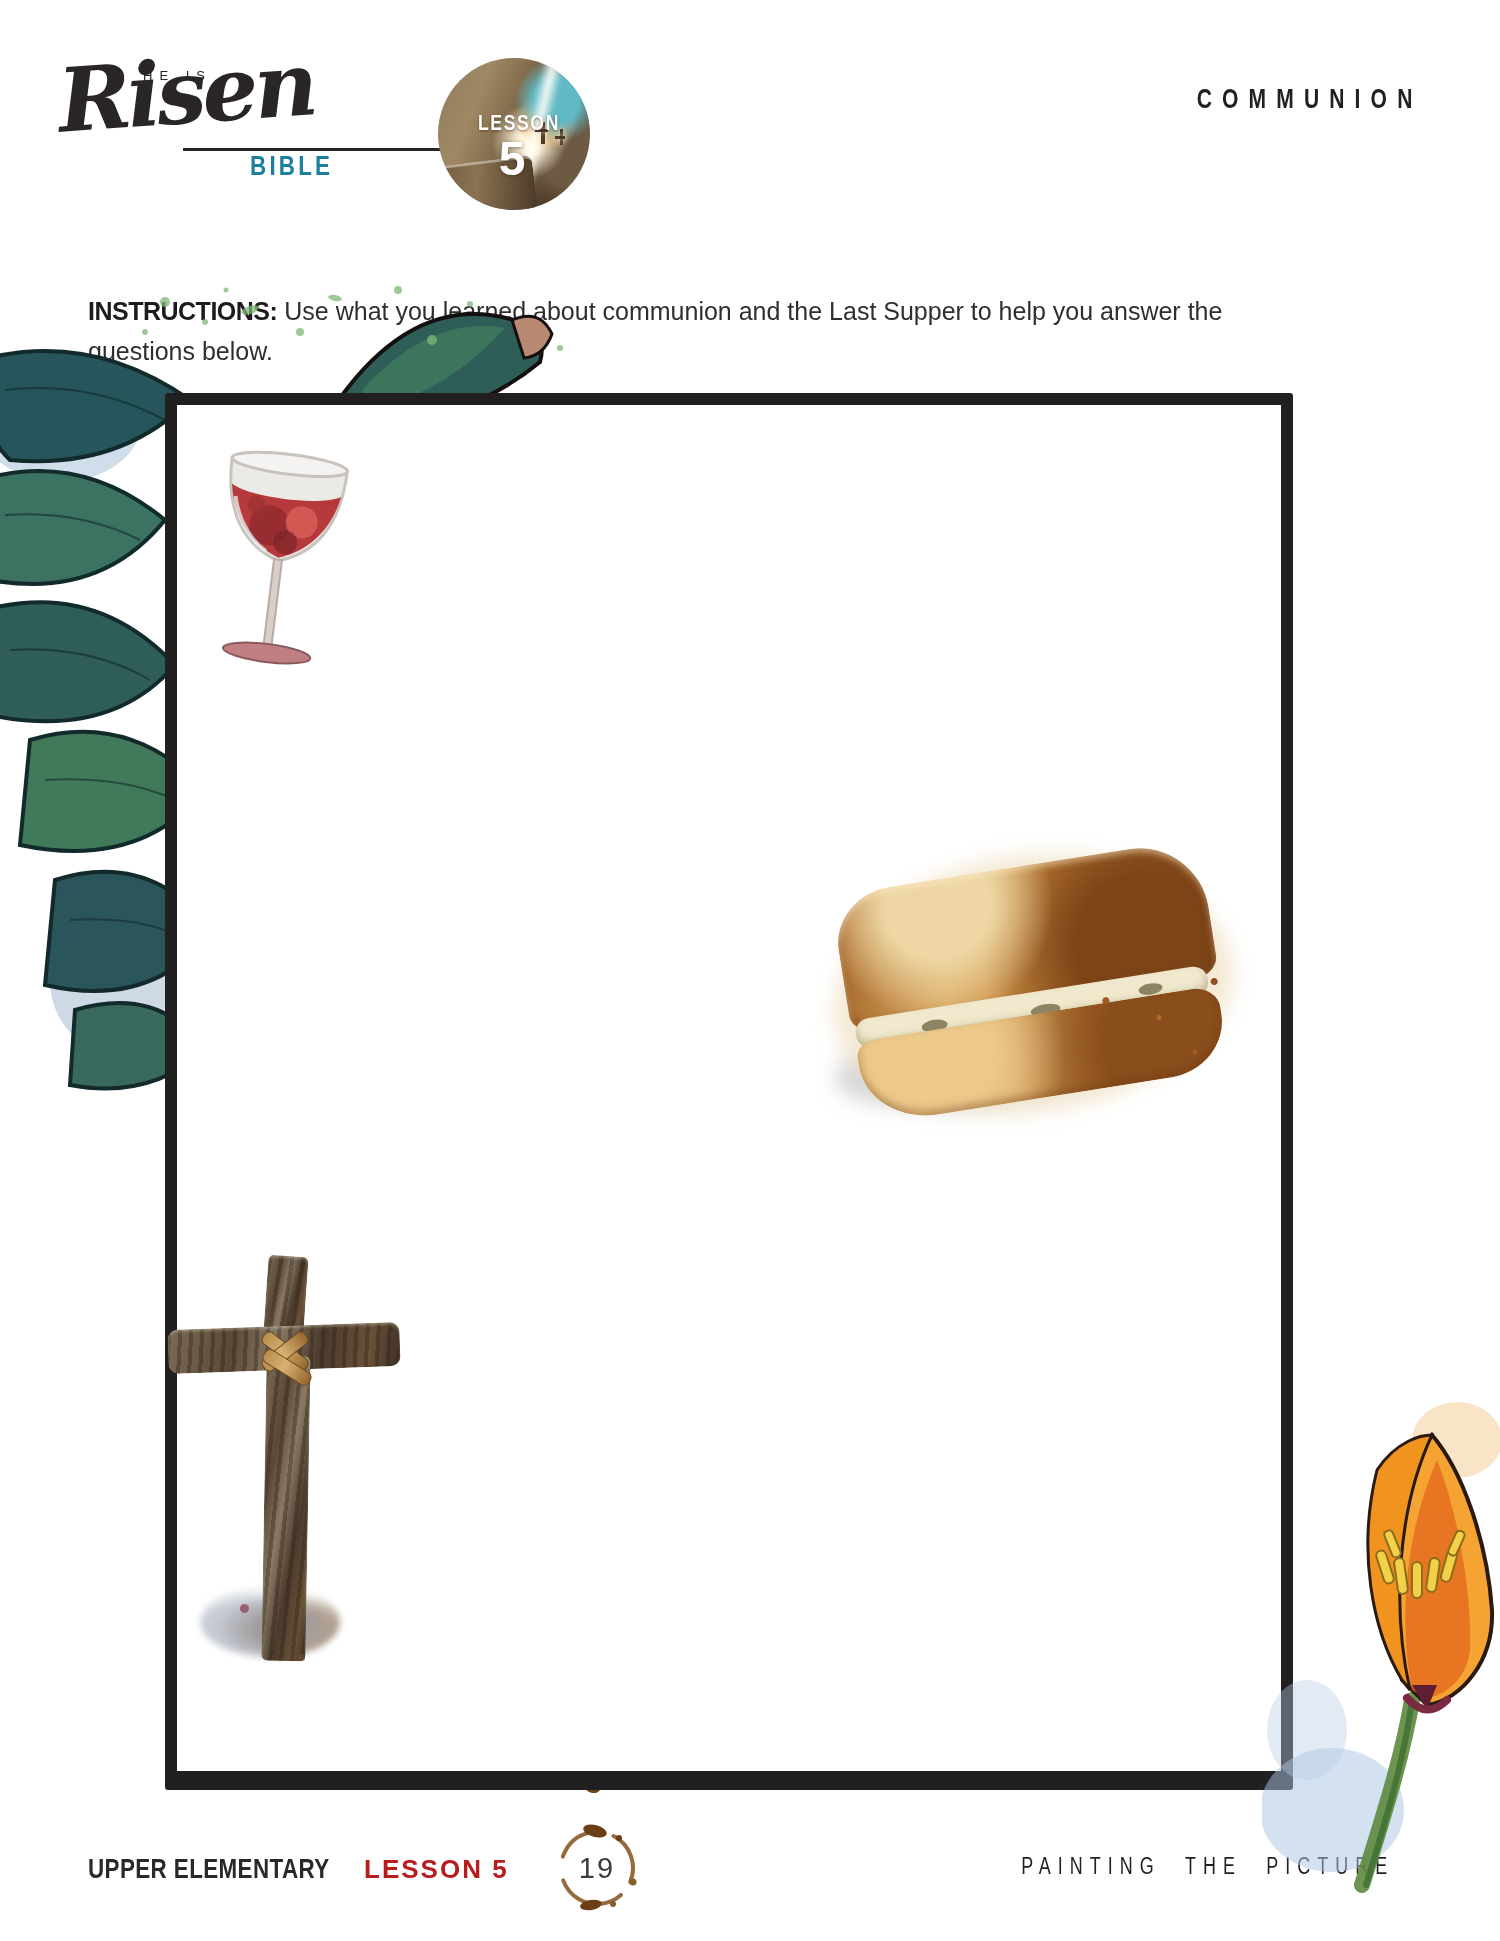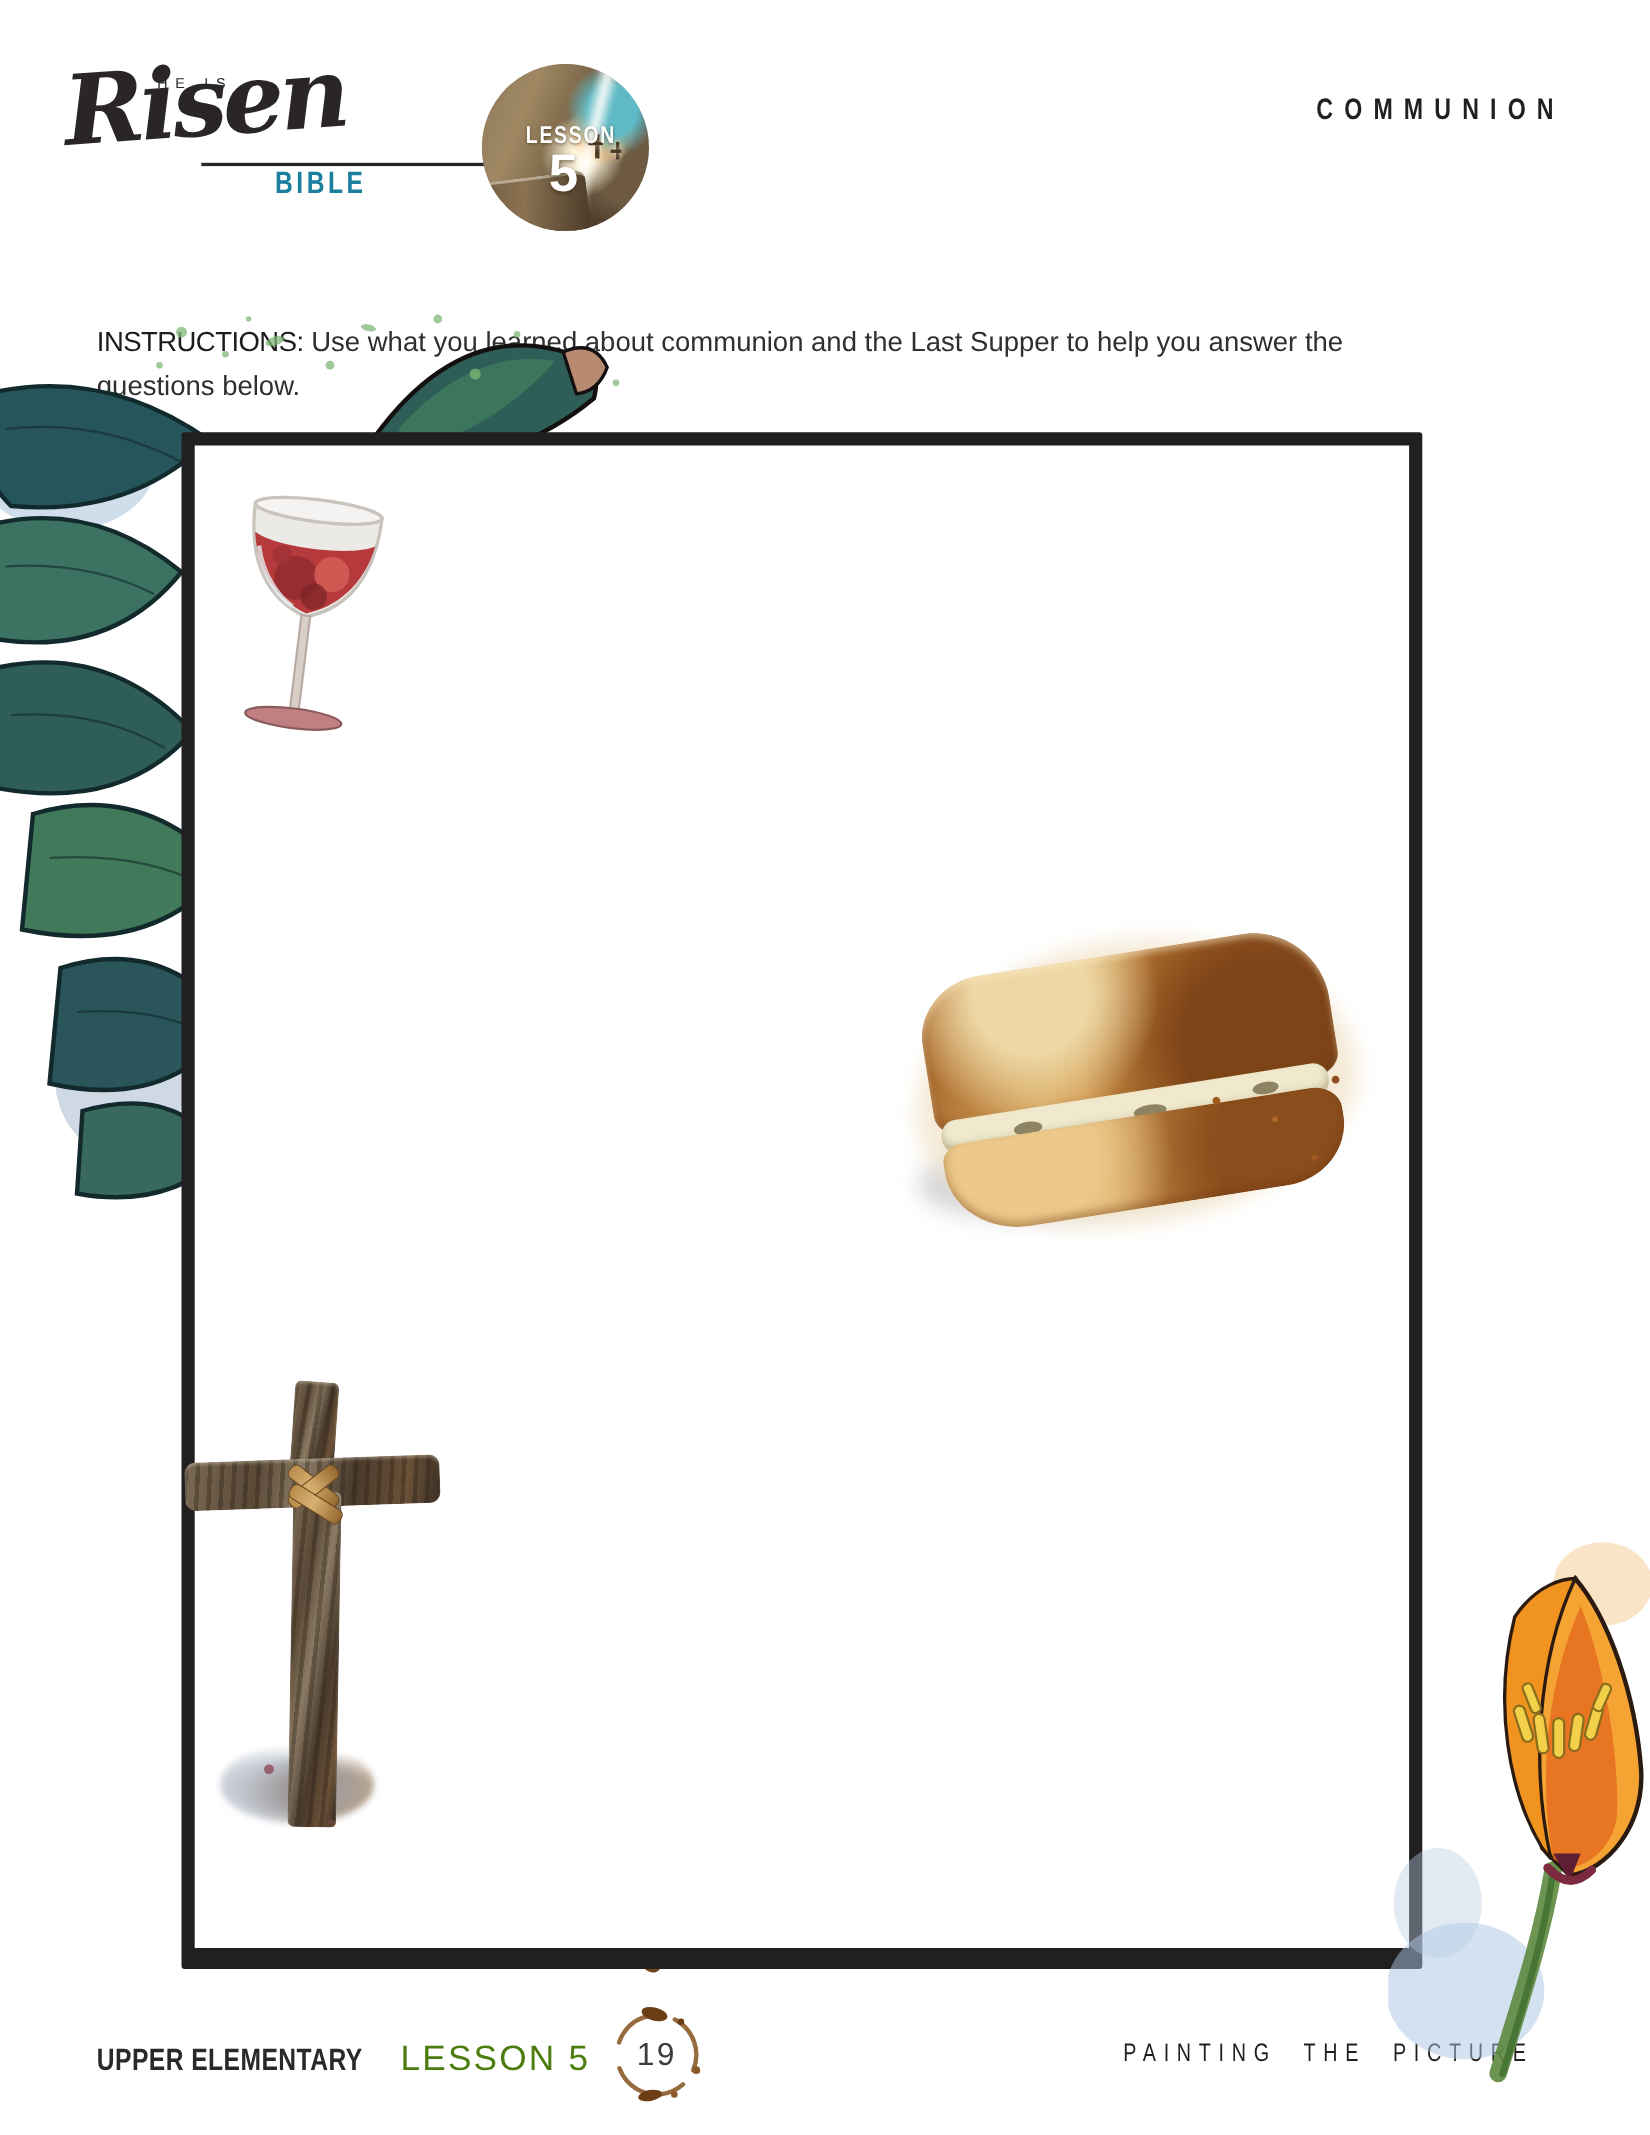--- a/index.html
+++ b/index.html
@@ -33,33 +33,33 @@
   .badge-label{left:26%;top:34%;color:#fff;font-size:22px;font-weight:bold;letter-spacing:2px;
      transform:scaleX(.8);transform-origin:left center;text-shadow:0 1px 3px rgba(60,40,20,.6);z-index:3;}
   .badge-num{left:40%;top:48%;color:#fff;font-size:48px;font-weight:bold;
      text-shadow:0 1px 4px rgba(60,40,20,.6);z-index:3;}
 
   .topic{right:78px;top:84px;font-size:27px;font-weight:600;letter-spacing:13px;color:#231f20;
      transform:scaleX(.78);transform-origin:right center;white-space:nowrap;}
 
   
   .instructions{left:88px;top:266px;width:1240px;font-size:25px;line-height:1.6;color:#2f2f2f;}
-  .instructions b{font-weight:normal;letter-spacing:-.5px;color:#1d1b1c;}
+  .instructions b{font-weight:bold;letter-spacing:-.5px;color:#1d1b1c;}
 
   
   .sheet{left:165px;top:393px;width:1128px;height:1397px;background:#fff;box-sizing:border-box;
      border:12px solid #221f20;border-bottom-width:19px;border-radius:3px;z-index:2;}
   .question{position:absolute;font-size:27px;color:#3c3c3c;letter-spacing:.4px;white-space:nowrap;}
   .aline{position:absolute;background:#1c1c1c;}
 
   
   .foot-left{left:88px;top:1853px;display:flex;align-items:baseline;gap:14px;white-space:nowrap;}
   .foot-left .primary{font-size:28px;font-weight:bold;letter-spacing:.5px;color:#2b2828;
      transform:scaleX(.8);transform-origin:left center;}
-  .foot-left .secondary{font-size:32px;font-weight:normal;letter-spacing:2px;color:#4d7c0f;margin-left:-40px;}
+  .foot-left .secondary{font-size:26px;font-weight:bold;letter-spacing:2px;color:#b91c1c;margin-left:-40px;}
   .foot-right{right:106px;top:1853px;font-size:23px;font-weight:500;letter-spacing:9px;
      word-spacing:16px;color:#231f20;transform:scaleX(.78);transform-origin:right center;white-space:nowrap;}
   .pagecircle{left:553px;top:1824px;width:88px;height:88px;}
   .pagenum{position:absolute;left:0;top:0;width:100%;height:100%;display:flex;align-items:center;
      justify-content:center;font-size:29px;color:#3c3c3c;letter-spacing:2px;}
   .stain-dot{left:585px;top:1780px;width:16px;height:13px;background:#6f4418;border-radius:60% 40% 55% 45%;
      transform:rotate(20deg);}
 
   
   .leaves{left:0;top:270px;z-index:1;}

